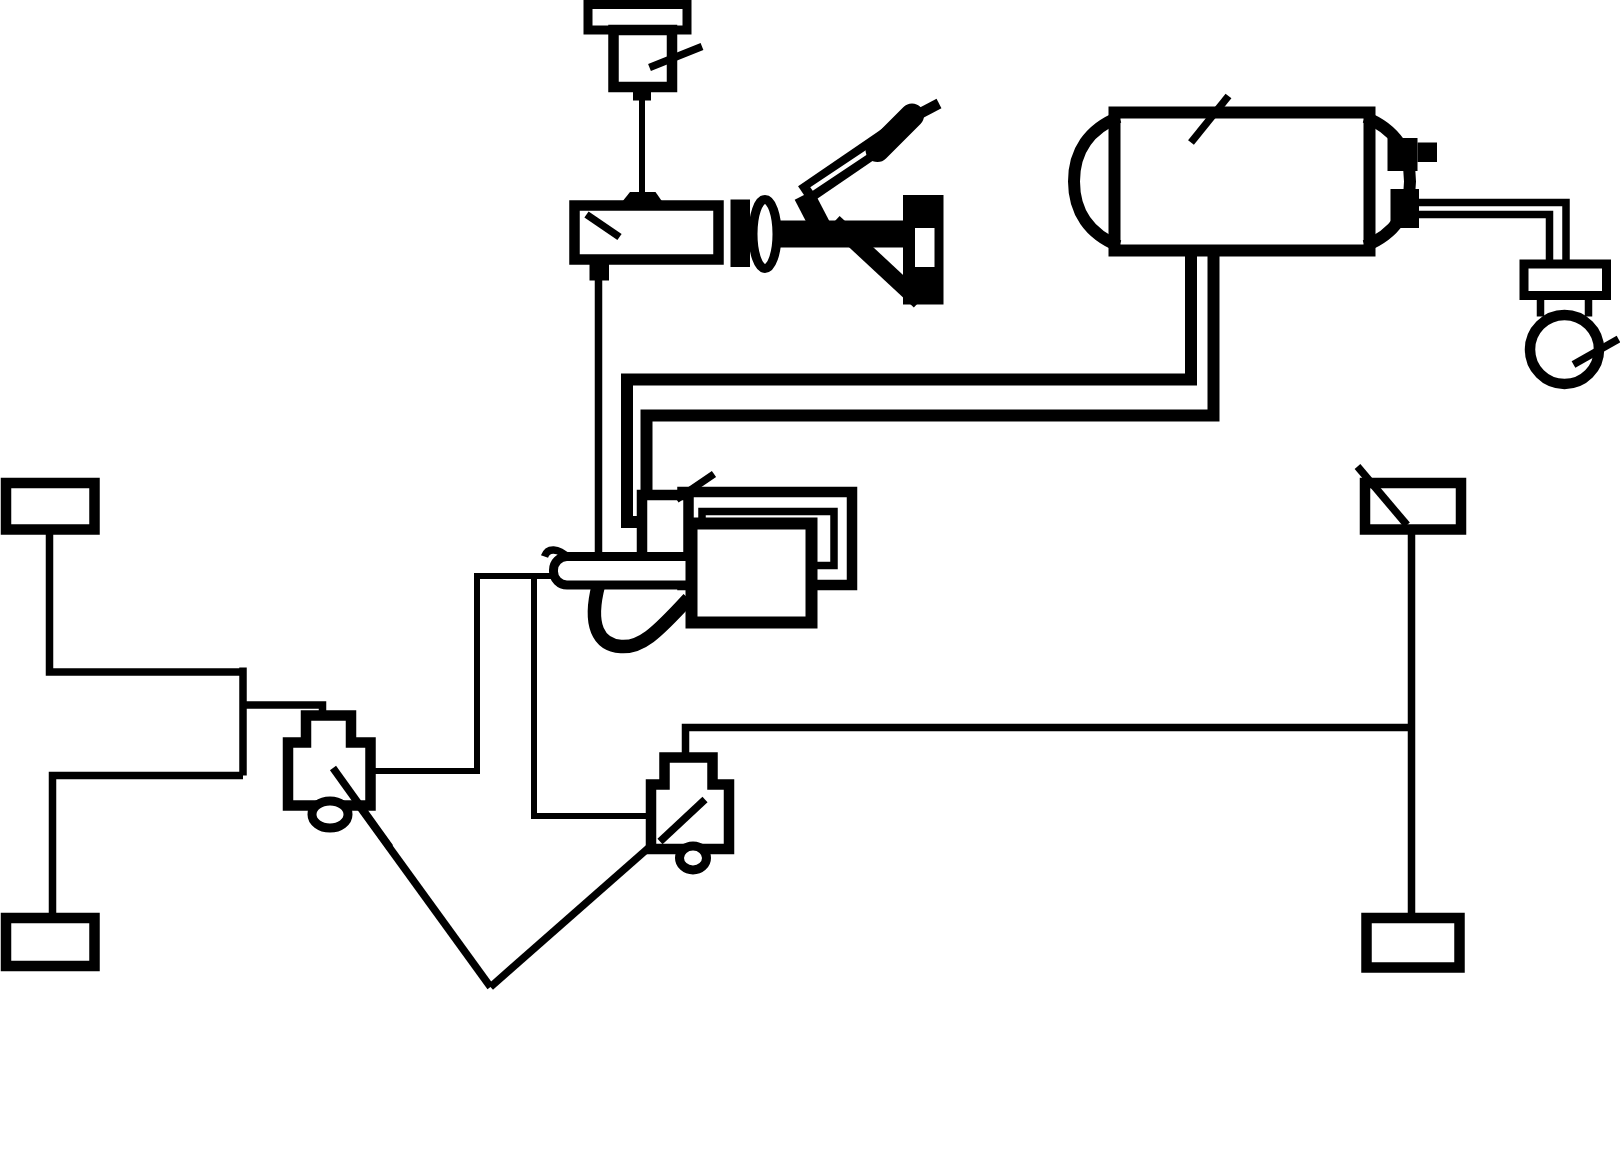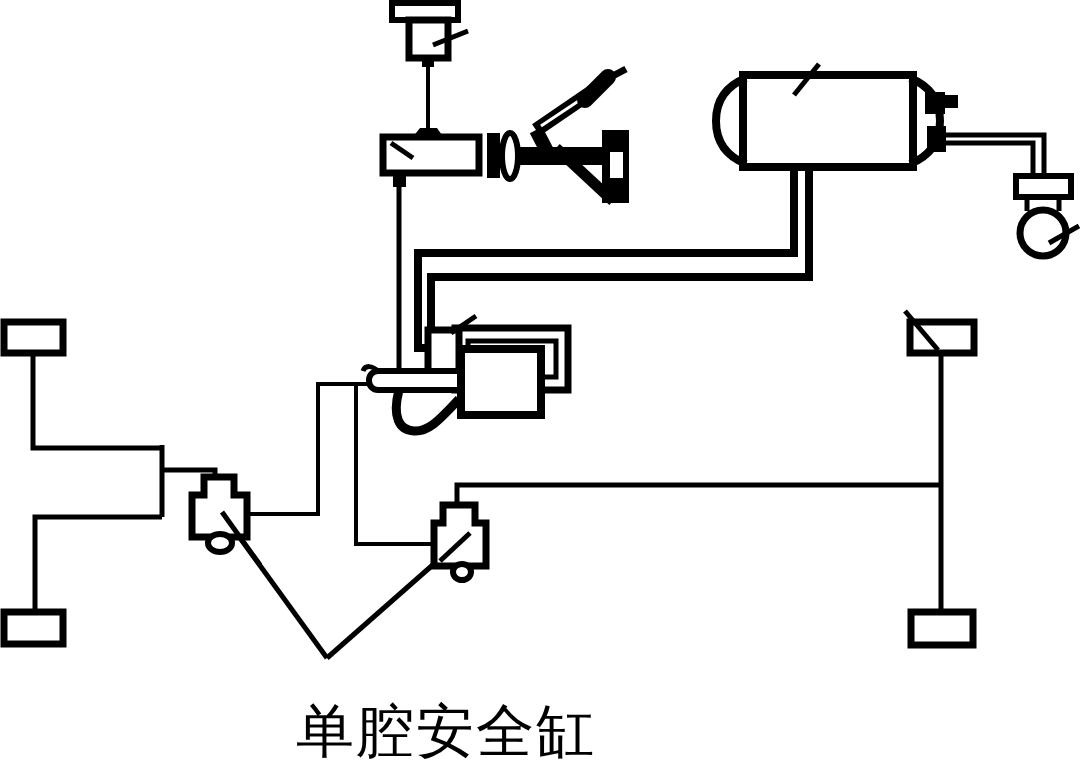--- a/index.html
+++ b/index.html
@@ -147,14 +147,13 @@
 
     <g>
       <rect x="4" y="322" width="59" height="31" stroke-width="7" fill="#ffffff"></rect>
       <rect x="4" y="612" width="59" height="32" stroke-width="7" fill="#ffffff"></rect>
       <rect x="910" y="322" width="64" height="31" stroke-width="7" fill="#ffffff"></rect>
       <line x1="905" y1="311" x2="938" y2="350" stroke-width="5"></line>
       <rect x="911" y="612" width="62" height="33" stroke-width="7" fill="#ffffff"></rect>
     </g>
   </svg>
 
-  <div class="caption">单腔安全缸</div>
 </div>
 
 </body></html>

